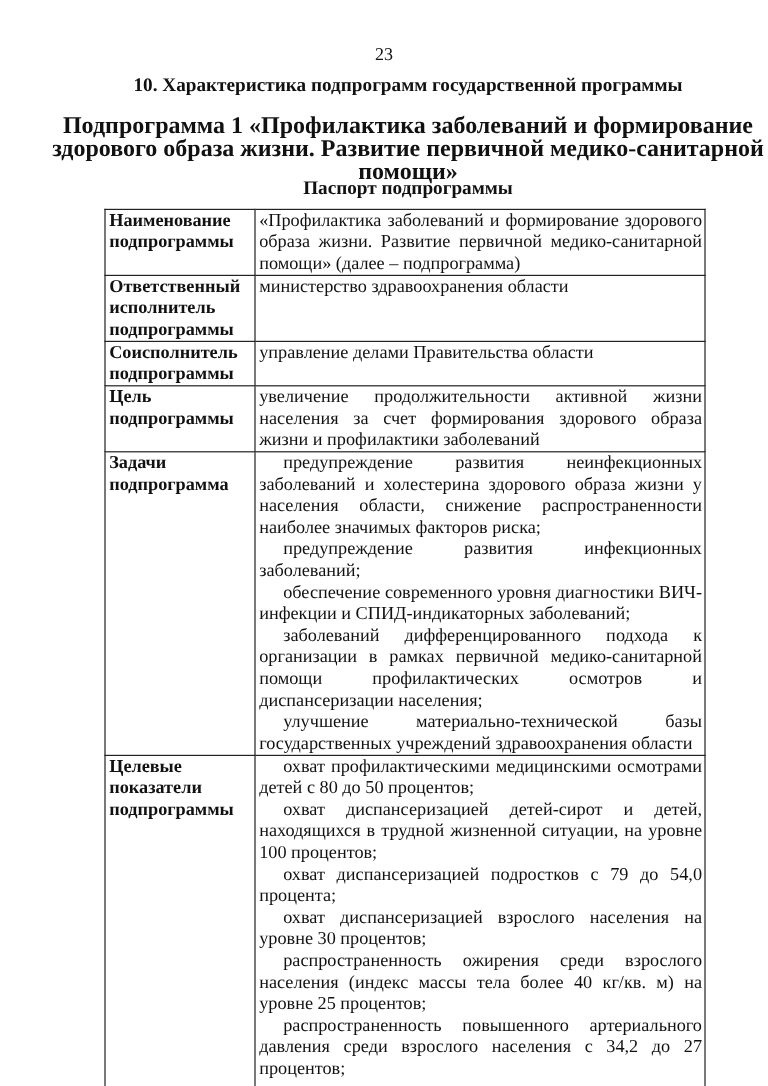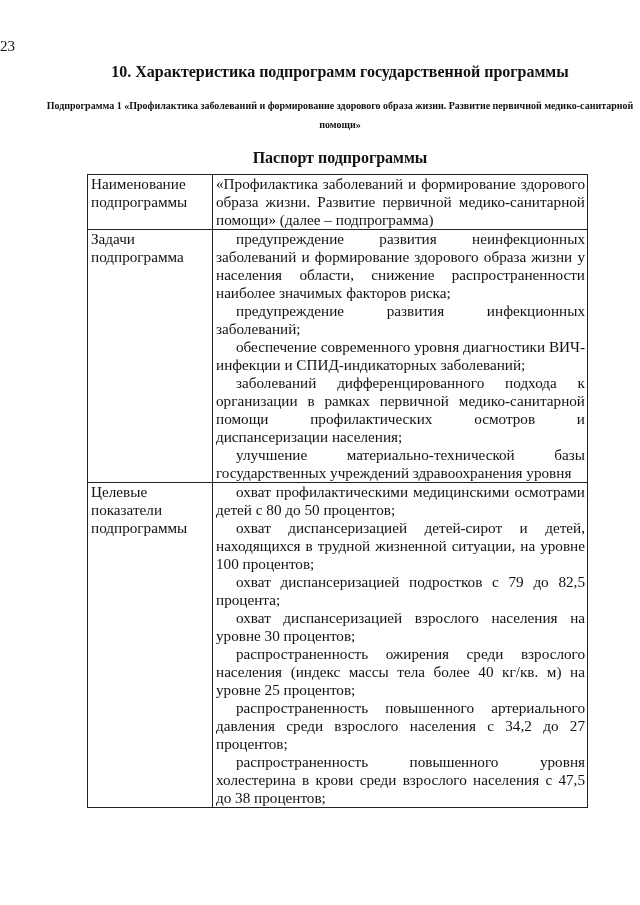--- a/index.html
+++ b/index.html
@@ -2,44 +2,44 @@
 <html><head>
 <meta charset="utf-8">
 <style>
   html, body { margin: 0; padding: 0; background: #ffffff; }
   body {
     width: 640px; height: 905px; position: relative; overflow: hidden;
     font-family: "Liberation Serif", "DejaVu Serif", serif;
     color: #111111;
   }
   .page-number {
-    position: absolute; top: 37px; left: 0; width: 640px; text-align: left;
+    position: absolute; top: 37px; left: 0; width: 640px; text-align: center;
     font-size: 15px; line-height: 18px;
   }
   .section-title {
     position: absolute; top: 62px; left: 0; width: 680px; text-align: center;
     font-size: 16px; font-weight: bold; line-height: 20px; margin: 0;
   }
   .subprogram-title {
     position: absolute; top: 96px; left: 40px; width: 600px; text-align: center;
-    font-size: 10px; font-weight: bold; line-height: 19px; margin: 0;
+    font-size: 20px; font-weight: bold; line-height: 19px; margin: 0;
   }
   .passport-title {
     position: absolute; top: 148px; left: 0; width: 680px; text-align: center;
     font-size: 16px; font-weight: bold; line-height: 20px; margin: 0;
   }
   table.passport {
     position: absolute; top: 174px; left: 87px; width: 501px;
     border-collapse: collapse; table-layout: fixed;
     font-size: 15.2px; line-height: 18px;
   }
   table.passport td {
     border: 1.2px solid #222222; vertical-align: top; padding: 0 2px 0 3px;
   }
-  td.label-cell { width: 119px; font-weight: normal; }
+  td.label-cell { width: 119px; font-weight: bold; }
   td.value-cell { text-align: justify; margin-left: 16px; }
   .para { display: block; text-indent: 20px; text-align: justify; }
   .para-noindent { display: block; text-align: justify; }
   tr.r1 td { height: 53px; }
   tr.r2 td { height: 53px; }
   tr.r3 td { height: 33px; }
   tr.r4 td { height: 49px; }
   tr.r5 td { height: 203px; }
   tr.r6 td { height: 261px; }
 </style>
@@ -52,36 +52,54 @@
 <h3 class="passport-title">Паспорт подпрограммы</h3>
 
 <table class="passport">
   <tbody>
     <tr class="r1">
       <td class="label-cell">Наименование подпрограммы</td>
       <td class="value-cell">
         <span class="para-noindent">«Профилактика заболеваний и формирование здорового образа жизни. Развитие первичной медико-санитарной помощи» (далее – подпрограмма)</span>
       </td>
     </tr>
+    <tr class="r2">
+      <td class="label-cell">Ответственный исполнитель подпрограммы</td>
+      <td class="value-cell">
+        <span class="para-noindent">министерство здравоохранения области</span>
+      </td>
+    </tr>
+    <tr class="r3">
+      <td class="label-cell">Соисполнитель подпрограммы</td>
+      <td class="value-cell">
+        <span class="para-noindent">управление делами Правительства области</span>
+      </td>
+    </tr>
+    <tr class="r4">
+      <td class="label-cell">Цель подпрограммы</td>
+      <td class="value-cell">
+        <span class="para-noindent">увеличение продолжительности активной жизни населения за счет формирования здорового образа жизни и профилактики заболеваний</span>
+      </td>
+    </tr>
     <tr class="r5">
       <td class="label-cell">Задачи подпрограмма</td>
       <td class="value-cell">
-        <span class="para">предупреждение развития неинфекционных заболеваний и формирование здорового образа жизни у населения области, снижение распространенности наиболее значимых факторов риска;</span>
+        <span class="para">предупреждение развития неинфекционных заболеваний и холестерина здорового образа жизни у населения области, снижение распространенности наиболее значимых факторов риска;</span>
         <span class="para">предупреждение развития инфекционных заболеваний;</span>
         <span class="para">обеспечение современного уровня диагностики ВИЧ-инфекции и СПИД-индикаторных заболеваний;</span>
         <span class="para">заболеваний дифференцированного подхода к организации в рамках первичной медико-санитарной помощи профилактических осмотров и диспансеризации населения;</span>
-        <span class="para">улучшение материально-технической базы государственных учреждений здравоохранения уровня</span>
+        <span class="para">улучшение материально-технической базы государственных учреждений здравоохранения области</span>
       </td>
     </tr>
     <tr class="r6">
       <td class="label-cell">Целевые показатели подпрограммы</td>
       <td class="value-cell">
         <span class="para">охват профилактическими медицинскими осмотрами детей с 80 до 50 процентов;</span>
         <span class="para">охват диспансеризацией детей-сирот и детей, находящихся в трудной жизненной ситуации, на уровне 100 процентов;</span>
-        <span class="para">охват диспансеризацией подростков с 79 до 82,5 процента;</span>
+        <span class="para">охват диспансеризацией подростков с 79 до 54,0 процента;</span>
         <span class="para">охват диспансеризацией взрослого населения на уровне 30 процентов;</span>
         <span class="para">распространенность ожирения среди взрослого населения (индекс массы тела более 40 кг/кв. м) на уровне 25 процентов;</span>
         <span class="para">распространенность повышенного артериального давления среди взрослого населения с 34,2 до 27 процентов;</span>
         <span class="para">распространенность повышенного уровня холестерина в крови среди взрослого населения с 47,5 до 38 процентов;</span>
 
       </td>
     </tr>
   </tbody>
 </table>
 

